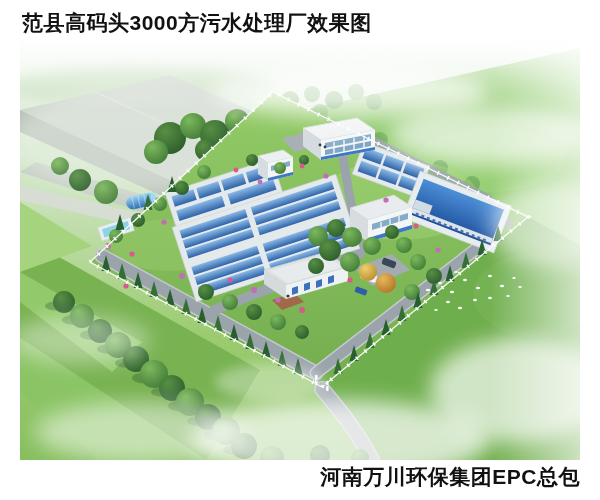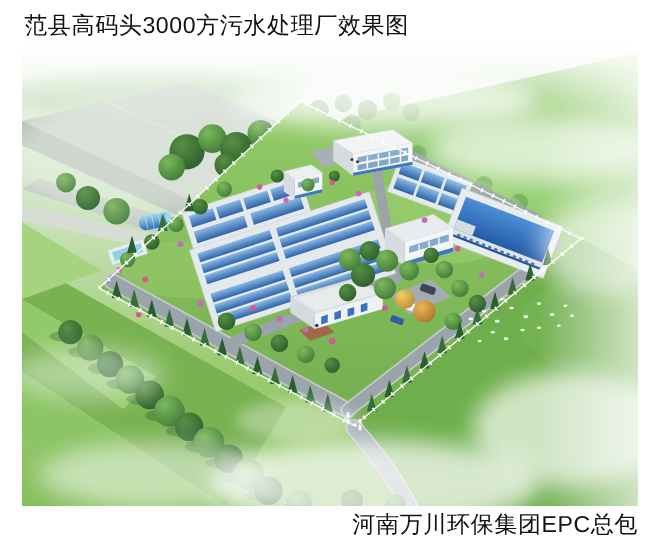--- a/index.html
+++ b/index.html
@@ -1,25 +1,25 @@
 <!DOCTYPE html>
 <html><head>
 <meta charset="utf-8">
 <style>
   html,body{margin:0;padding:0;}
   body{
     width:600px;height:500px;background:#ffffff;position:relative;overflow:hidden;
     font-family:"Liberation Sans","DejaVu Sans",sans-serif;
   }
   .title{
-    position:absolute;left:22px;top:9px;font-size:21px;font-weight:normal;
+    position:absolute;left:22px;top:9px;font-size:21px;font-weight:bold;
     color:#111;letter-spacing:0.5px;white-space:nowrap;
   }
   .credit{
-    position:absolute;right:20px;top:463px;font-size:21px;font-weight:normal;
+    position:absolute;right:20px;top:463px;font-size:21px;font-weight:bold;
     color:#111;letter-spacing:0.5px;white-space:nowrap;
   }
   .render{position:absolute;left:20px;top:40px;width:560px;height:420px;}
   svg{display:block;}
 </style>
 </head>
 <body>
 
 <div class="title">范县高码头3000方污水处理厂效果图</div>
 

